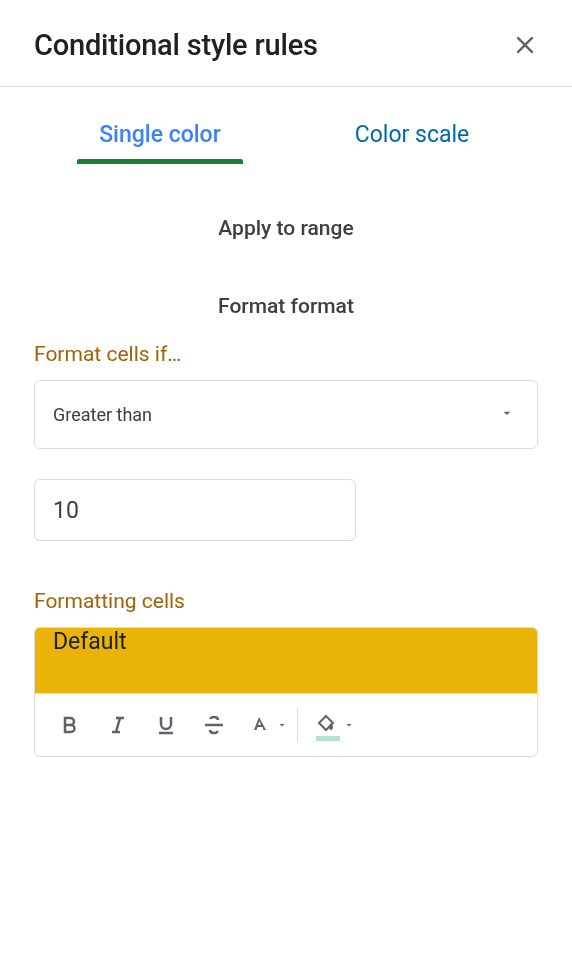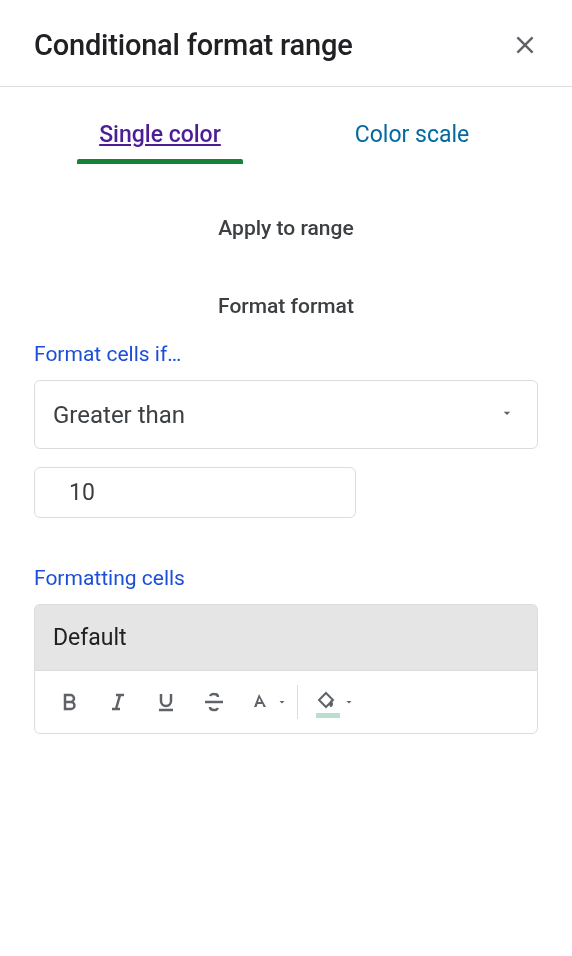--- a/index.html
+++ b/index.html
@@ -37,24 +37,23 @@
       margin-top: 16px;
     }
     .tab {
       flex: 1;
       text-align: center;
       font-size: 23px;
       padding: 18px 0 14px 0;
       cursor: pointer;
     }
     .tab.active {
-      color: #4c1d95;
+      color: #3b82f6;
       font-weight: 500;
       position: relative;
-      text-decoration: underline;
     }
     .tab.active::after {
       content: "";
       position: absolute;
       bottom: -2px;
       left: 50%;
       transform: translateX(-50%);
       width: 166px;
       height: 5px;
       background: #188038;
@@ -90,57 +89,57 @@
       color: #3c4043;
       font-family: inherit;
     }
     .grid-icon {
       color: #5f6368;
       cursor: pointer;
       display: flex;
     }
     .sub-label {
       font-size: 21px;
-      color: #1d4ed8;
+      color: #a16207;
       margin-top: 40px;
       margin-bottom: 14px;
     }
     .select-box {
       display: flex;
       align-items: center;
       justify-content: space-between;
       border: 1px solid #dadce0;
       border-radius: 6px;
       padding: 0 22px 0 18px;
       height: 69px;
       cursor: pointer;
     }
     .select-text {
-      font-size: 24px;
+      font-size: 18px;
       color: #3c4043;
     }
     .caret-icon {
       color: #5f6368;
     }
     .value-input {
       border: 1px solid #dadce0;
       border-radius: 6px;
-      padding: 0 34px;
-      height: 51px;
+      padding: 0 18px;
+      height: 62px;
       width: 322px;
       font-size: 23px;
       color: #3c4043;
       outline: none;
-      margin-top: 18px;
+      margin-top: 30px;
       font-family: inherit;
     }
     .style-preview {
       display: flex;
-      align-items: center;
-      background: #e5e5e5;
+      align-items: flex-start;
+      background: #eab308;
       border: 1px solid #dadce0;
       border-bottom: none;
       border-radius: 6px 6px 0 0;
       padding: 0 18px;
       height: 66px;
       font-size: 23px;
       color: #202124;
     }
     .toolbar {
       display: flex;
@@ -181,21 +180,21 @@
       left: 10px;
       width: 24px;
       height: 5px;
       background: #b7e1cd;
     }
   </style>
 </head>
 <body>
 
 <div class="header">
-  <h1>Conditional format range</h1>
+  <h1>Conditional style rules</h1>
   <div class="close-icon">
     <svg width="26" height="26" viewBox="0 0 24 24" fill="none" stroke="currentColor" stroke-width="2.2">
         <line x1="5" y1="5" x2="19" y2="19"></line>
         <line x1="19" y1="5" x2="5" y2="19"></line>
       </svg>
   </div>
 </div>
 
 <div class="divider"></div>
 

